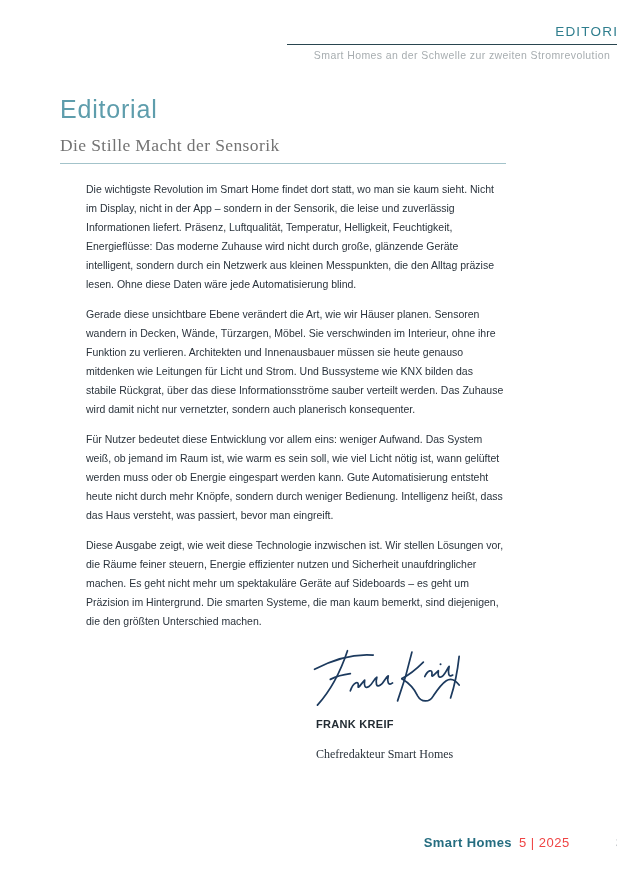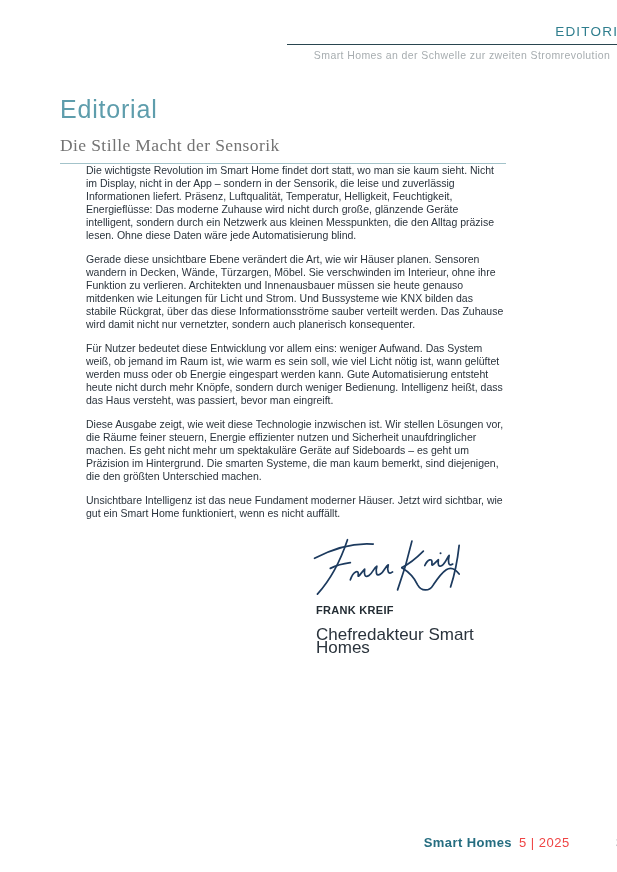--- a/index.html
+++ b/index.html
@@ -55,44 +55,44 @@
     color:#737373;
     letter-spacing:0.4px;
     margin:0 0 7px 0;
   }
   .heading-rule{
     border:none;
     border-top:1px solid #a3c3ca;
     margin:0;
   }
   .article-body{
-    margin:0 0 0 26px;
+    margin:16px 0 0 26px;
     width:420px;
     font-size:10.5px;
-    line-height:13px;
+    line-height:19px;
     color:#2a333c;
   }
   .article-body p{margin:0 0 11px 0;}
   
   .closing{margin:14px 0 0 230px;}
   .closing-greeting{
     font-size:10.5px;color:#2a333c;margin:0 0 6px 0;
   }
   .signature{display:block;margin:2px 0 2px -6px;}
   .signature path{
     fill:none;stroke:#1c3a5e;stroke-width:2.4;
     stroke-linecap:round;stroke-linejoin:round;
   }
   .signature circle{fill:#1c3a5e;}
   .signature-name{
     font-size:11px;font-weight:700;color:#232c33;
     letter-spacing:0.3px;margin:5px 0 0 0;
   }
   .signature-role{
-    font-size:17px;color:#2a333c;margin:3px 0 0 0;
+    font-size:12px;color:#2a333c;margin:3px 0 0 0;font-family:Liberation Serif, serif;
   }
   
   .page-footer{
     position:absolute;
     top:835px;right:26px;
     display:flex;align-items:flex-start;
     font-size:13px;
     margin-left:12px;
   }
   .footer-brand{
@@ -119,21 +119,20 @@
   <main class="main">
     <h1 class="page-title">Editorial</h1>
     <h2 class="article-heading">Die Stille Macht der Sensorik</h2>
     <hr class="heading-rule">
 
     <div class="article-body">
       <p>Die wichtigste Revolution im Smart Home findet dort statt, wo man sie kaum sieht. Nicht im Display, nicht in der App – sondern in der Sensorik, die leise und zuverlässig Informationen liefert. Präsenz, Luftqualität, Temperatur, Helligkeit, Feuchtigkeit, Energieflüsse: Das moderne Zuhause wird nicht durch große, glänzende Geräte intelligent, sondern durch ein Netzwerk aus kleinen Messpunkten, die den Alltag präzise lesen. Ohne diese Daten wäre jede Automatisierung blind.</p>
       <p>Gerade diese unsichtbare Ebene verändert die Art, wie wir Häuser planen. Sensoren wandern in Decken, Wände, Türzargen, Möbel. Sie verschwinden im Interieur, ohne ihre Funktion zu verlieren. Architekten und Innenausbauer müssen sie heute genauso mitdenken wie Leitungen für Licht und Strom. Und Bussysteme wie KNX bilden das stabile Rückgrat, über das diese Informationsströme sauber verteilt werden. Das Zuhause wird damit nicht nur vernetzter, sondern auch planerisch konsequenter.</p>
       <p>Für Nutzer bedeutet diese Entwicklung vor allem eins: weniger Aufwand. Das System weiß, ob jemand im Raum ist, wie warm es sein soll, wie viel Licht nötig ist, wann gelüftet werden muss oder ob Energie eingespart werden kann. Gute Automatisierung entsteht heute nicht durch mehr Knöpfe, sondern durch weniger Bedienung. Intelligenz heißt, dass das Haus versteht, was passiert, bevor man eingreift.</p>
       <p>Diese Ausgabe zeigt, wie weit diese Technologie inzwischen ist. Wir stellen Lösungen vor, die Räume feiner steuern, Energie effizienter nutzen und Sicherheit unaufdringlicher machen. Es geht nicht mehr um spektakuläre Geräte auf Sideboards – es geht um Präzision im Hintergrund. Die smarten Systeme, die man kaum bemerkt, sind diejenigen, die den größten Unterschied machen.</p>
-      <p>Unsichtbare Intelligenz ist das neue Fundament moderner Häuser. Jetzt wird sichtbar, wie gut ein Smart Home funktioniert, wenn es nicht auffällt.</p>
 
       <div class="closing">
 
         <svg class="signature" width="158" height="68" viewBox="0 0 220 95" aria-label="Frank Kreif signature">
 
           <path d="M6,34 C32,20 62,12 88,14"></path>
 
           <path d="M52,8 C44,32 30,62 10,84"></path>
 
           <path d="M28,48 C38,43 48,41 56,40"></path>

